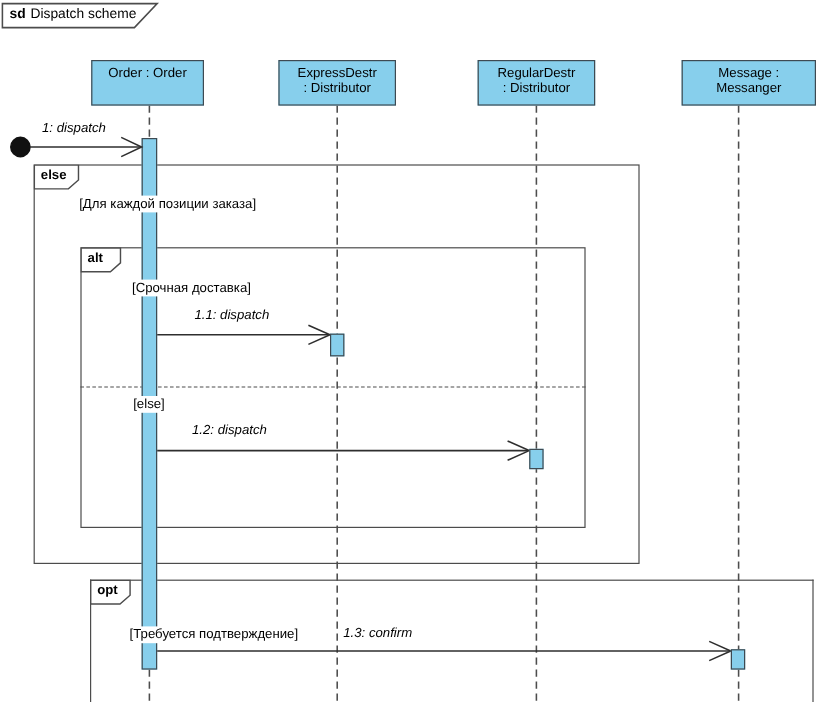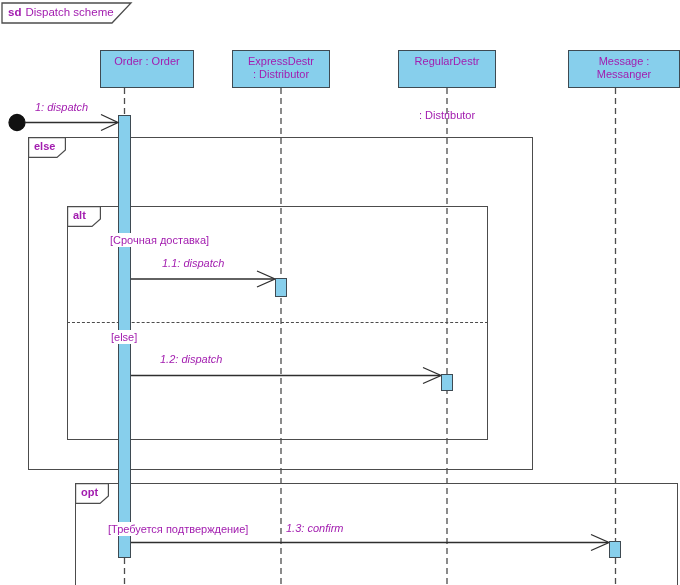--- a/index.html
+++ b/index.html
@@ -1,18 +1,18 @@
 <!DOCTYPE html>
 <html><head>
 <meta charset="utf-8">
 <style>
   html,body{margin:0;padding:0;background:#fff;}
   .canvas{
     position:relative;width:680px;height:585px;background:#fff;overflow:hidden;
-    font-family:"Liberation Sans","DejaVu Sans",sans-serif;color:#a21caf;
+    font-family:"Liberation Sans","DejaVu Sans",sans-serif;color:#000000;
   }
   svg{position:absolute;left:0;top:0;}
   
   .sd-label{position:absolute;left:8px;top:6px;font-size:11.5px;white-space:nowrap;}
   .sd-label .kw{font-weight:bold;margin-right:4px;}
   
   .head{
     position:absolute;top:50px;height:38px;box-sizing:border-box;
     background:#87CFEC;border:1.5px solid #3E4A52;
     display:flex;flex-direction:column;align-items:center;padding-top:4px;
@@ -48,44 +48,45 @@
     <line x1="615.5" y1="88" x2="615.5" y2="585" stroke="#4D4D4D" stroke-width="1.3" stroke-dasharray="6,4"></line>
   </svg>
 
   <svg width="140" height="28">
     <polygon points="2,3 131,3 112,23 2,23" fill="#fff" stroke="#4C4C4C" stroke-width="1.3"></polygon>
   </svg>
   <div class="sd-label">
     <span class="kw">sd</span><span>Dispatch scheme</span>
   </div>
 
-  <div class="head" style="left:76px;width:94px;margin-left:24px;">
+  <div class="head" style="left:76px;width:94px;">
     <span>Order : Order</span>
     <span></span>
   </div>
   <div class="head" style="left:232px;width:98px;">
     <span>ExpressDestr</span>
     <span>: Distributor</span>
   </div>
-  <div class="head" style="left:398px;width:98px;gap:41px;">
+  <div class="head" style="left:398px;width:98px;">
     <span>RegularDestr</span>
     <span>: Distributor</span>
   </div>
   <div class="head" style="left:568px;width:112px;">
     <span>Message :</span>
     <span>Messanger</span>
   </div>
 
   <div class="frag" style="left:28px;top:137px;width:505px;height:333px;"></div>
   <div class="frag-tab" style="left:28px;top:137px;">
     <svg width="40" height="23">
       <polygon points="0.6,0.6 37.4,0.6 37.4,13 29,20.4 0.6,20.4" fill="#fff" stroke="#4C4C4C" stroke-width="1.2"></polygon>
     </svg>
     <span class="tab-text">else</span>
   </div>
+  <div class="guard" style="left:64px;top:163px;">[Для каждой позиции заказа]</div>
 
   <div class="frag" style="left:67px;top:206px;width:421px;height:234px;"></div>
   <div class="divider" style="left:67px;top:322px;width:421px;"></div>
   <div class="frag-tab" style="left:67px;top:206px;">
     <svg width="38" height="23">
       <polygon points="0.6,0.6 33.4,0.6 33.4,13 25,20.4 0.6,20.4" fill="#fff" stroke="#4C4C4C" stroke-width="1.2"></polygon>
     </svg>
     <span class="tab-text">alt</span>
   </div>
   <div class="guard" style="left:108px;top:233px;">[Срочная доставка]</div>

